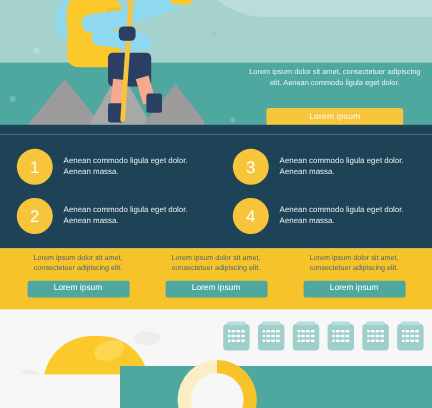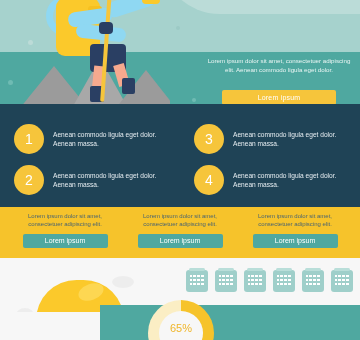--- a/index.html
+++ b/index.html
@@ -287,16 +287,15 @@
           <i></i>
         </div>
       </div>
   </div>
 
   <div class="teal-bar"></div>
   <div class="teal-bar2"></div>
 
   <div class="donut">
     <div class="donut-hole"></div>
-    <div class="donut-label">65%</div>
   </div>
 
 </div>
 
 </body></html>

